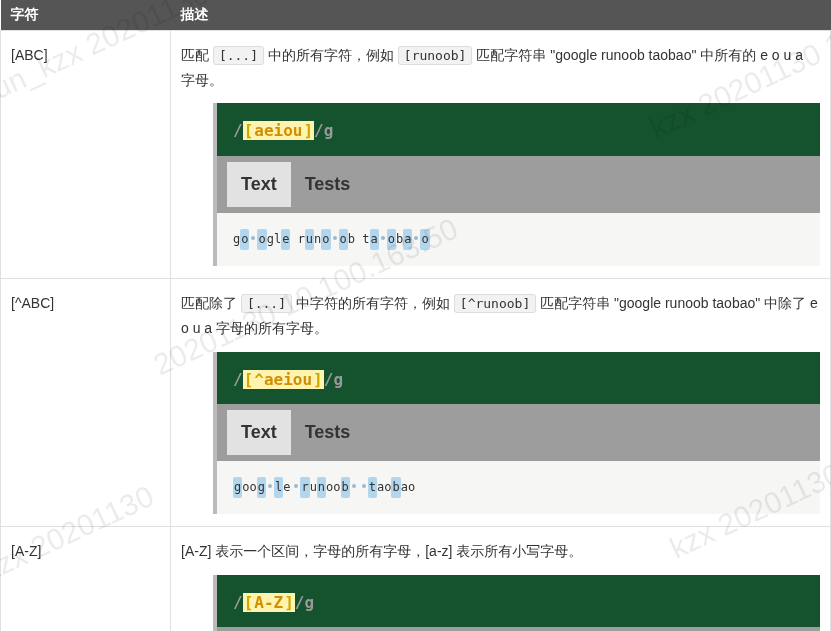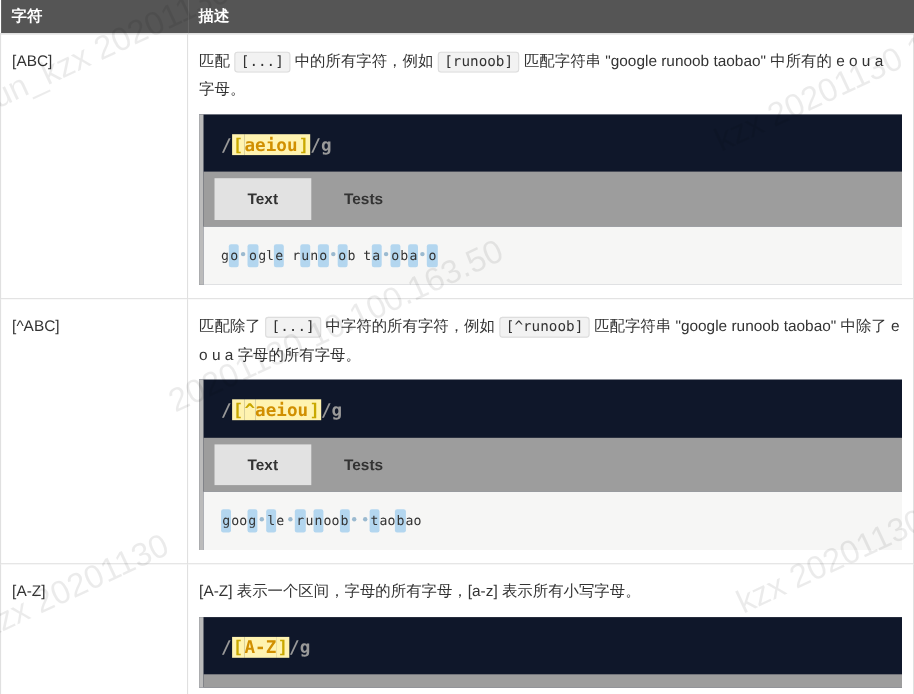--- a/index.html
+++ b/index.html
@@ -33,43 +33,44 @@
     background: #f2f2f2;
     border: 1px solid #ddd;
     border-radius: 3px;
     padding: 1px 5px;
     font-family: Consolas, Monaco, monospace;
     font-size: 13px;
   }
   .regex-box {
     margin-top: 10px;
     border-left: 4px solid #bbb;
-    background: #0f172a;
+    background: #14532d;
+    margin-left: 32px;
   }
   .regex-src {
     padding: 14px 16px 10px;
     font-family: Consolas, Monaco, monospace;
     font-size: 16px;
     font-weight: 700;
   }
   .regex-src .slashes { color: #999; }
   .regex-src .brackets { color: #c9a800; background: #fff3b0; padding: 0 1px; }
   .regex-src .chars { color: #d18f00; background: #fff3b0; font-weight: 700; }
   .regex-src .flags { color: #999; }
   .regex-src .caret { color: #c9a800; background: #fff3b0; }
   .tabs {
     display: flex;
     background: #9d9d9d;
     padding: 6px 10px;
     gap: 0;
   }
   .tab {
-    padding: 6px 30px;
+    padding: 6px 14px;
     font-weight: 700;
-    font-size: 14px;
+    font-size: 18px;
     color: #333;
     background: transparent;
   }
   .tab.active { background: #e2e2e2; }
   .result {
     padding: 16px;
     font-family: Consolas, Monaco, monospace;
     font-size: 12px;
     color: #333;
     background: #f6f6f5;

